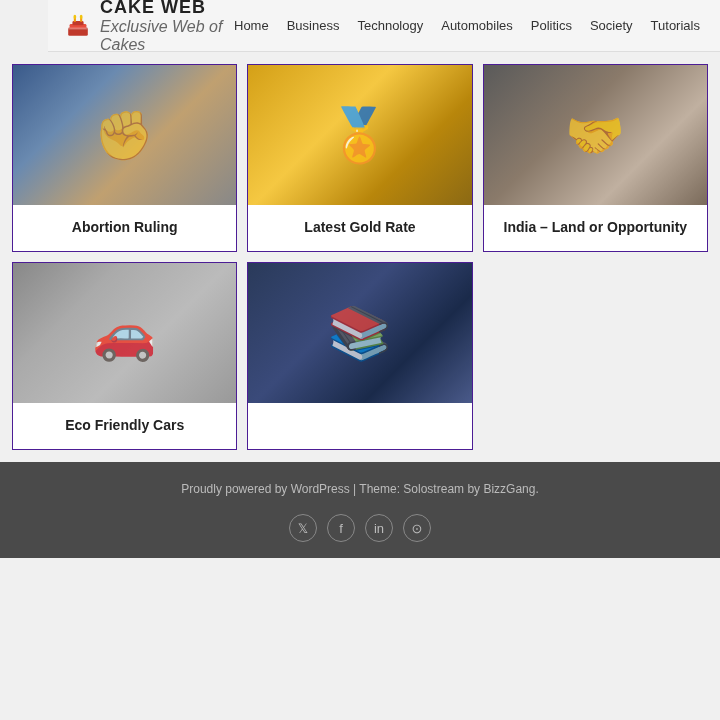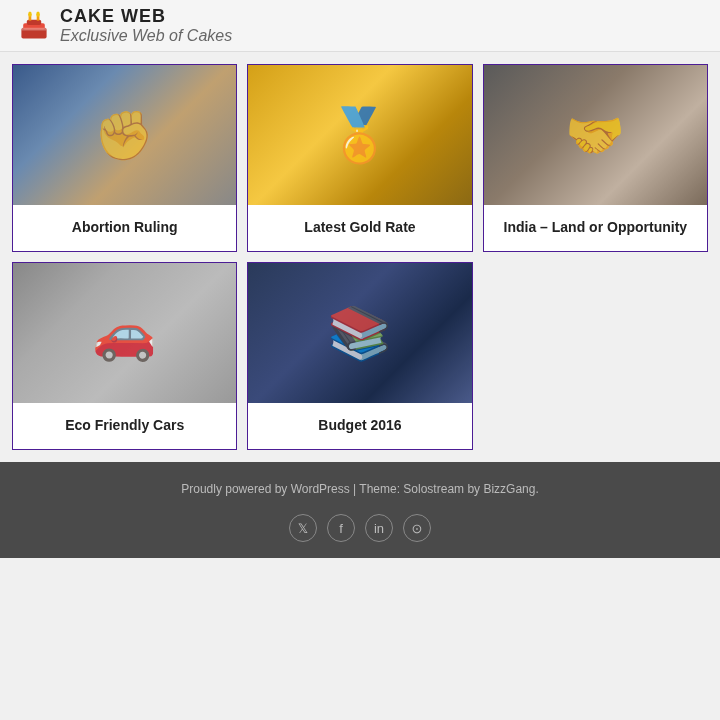--- a/index.html
+++ b/index.html
@@ -6,20 +6,21 @@
     body { font-family: Arial, sans-serif; background: #f0f0f0; width: 720px; }
 
     
     .header {
       background: #f5f5f5;
       border-bottom: 1px solid #ddd;
       display: flex;
       align-items: center;
       padding: 8px 16px;
       height: 52px;
+      margin-left: 48px;
     }
     .logo-area {
       display: flex;
       align-items: center;
       gap: 8px;
       min-width: 170px;
     }
     .logo-icon {
       width: 36px;
       height: 36px;
@@ -216,20 +217,29 @@
       <ellipse cx="15.5" cy="7" rx="2" ry="3" fill="#f1c40f"></ellipse>
       <ellipse cx="24.5" cy="7" rx="2" ry="3" fill="#f1c40f"></ellipse>
 
       <rect x="6" y="22" width="28" height="3" rx="1" fill="#f5f5f5" opacity="0.3"></rect>
     </svg>
     <div class="logo-text-area">
       <span class="logo-title">CAKE WEB</span>
       <span class="logo-subtitle">Exclusive Web of Cakes</span>
     </div>
   </div>
+  <nav>
+    <a>Home</a>
+    <a>Business</a>
+    <a>Technology</a>
+    <a>Automobiles</a>
+    <a>Politics</a>
+    <a>Society</a>
+    <a>Tutorials</a>
+  </nav>
 </header>
 
 <main class="main">
   <div class="grid">
 
     <div class="card">
       <div class="img-placeholder img-abortion"></div>
       <div class="card-label">Abortion Ruling</div>
     </div>
 
@@ -244,21 +254,20 @@
     </div>
 
     <div class="card">
       <div class="img-placeholder img-car"></div>
       <div class="card-label">Eco Friendly Cars</div>
     </div>
 
 
     <div class="card">
       <div class="img-placeholder img-budget"></div>
-      <div class="card-label">Budget 2016</div>
     </div>
 
   </div>
 </main>
 
 <footer class="footer">
   <div class="footer-text">Proudly powered by WordPress | Theme: Solostream by BizzGang.</div>
   <div class="social-icons">
     <div class="social-icon">𝕏</div>
     <div class="social-icon">f</div>

